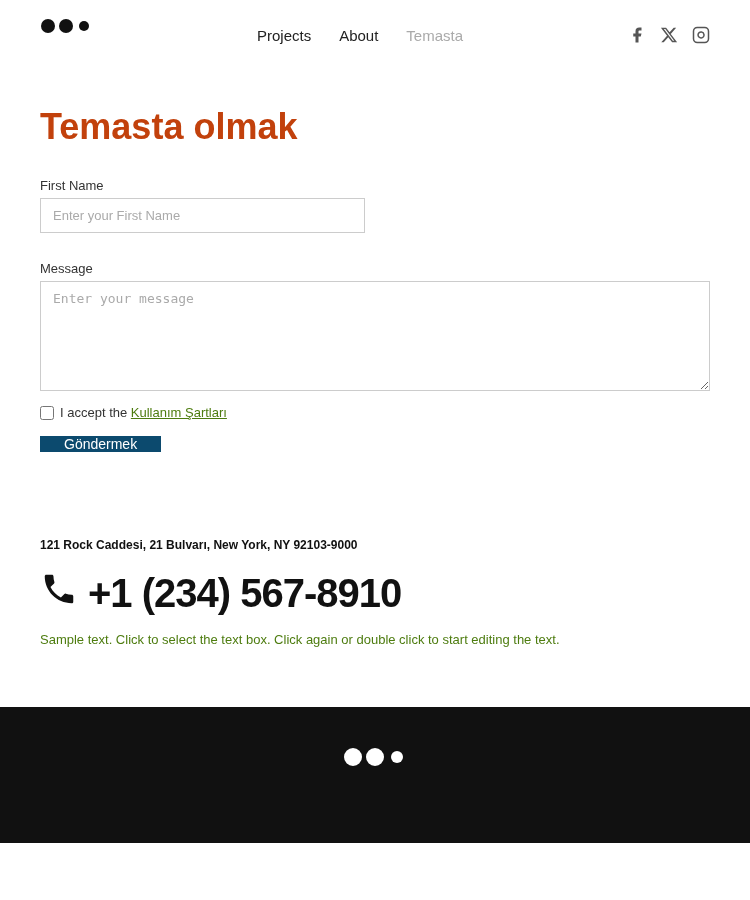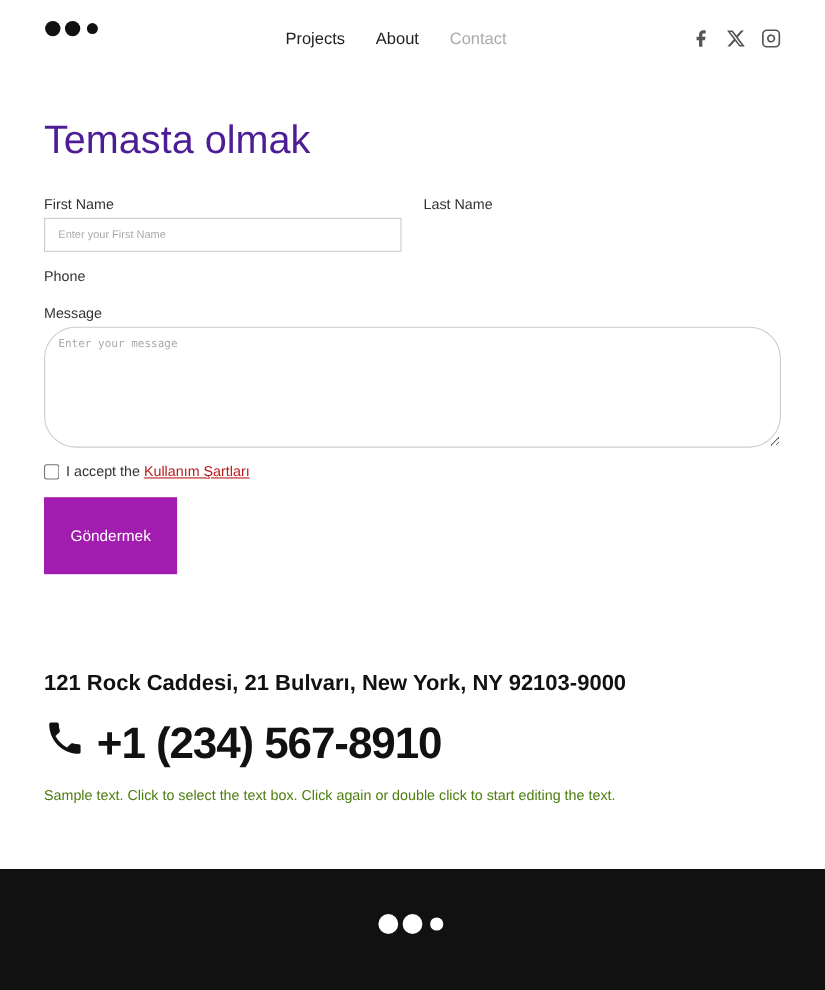--- a/index.html
+++ b/index.html
@@ -17,48 +17,48 @@
     }
     .nav-logo svg { width: 52px; height: 34px; }
     .nav-links { display: flex; gap: 28px; align-items: center; }
     .nav-links a { text-decoration: none; color: #222; font-size: 15px; }
     .nav-links a.muted { color: #aaa; }
     .nav-social { display: flex; gap: 14px; align-items: center; }
     .nav-social .social-icon { width: 18px; height: 18px; display: inline-flex; align-items: center; justify-content: center; color: #555; }
 
     
     .main-content { padding: 36px 40px 40px 40px; }
-    .page-title { font-size: 36px; font-weight: 400; margin-bottom: 30px; color: #4c1d95; }
+    .page-title { font-size: 36px; font-weight: 700; margin-bottom: 30px; color: #c2410c; }
 
     
     .form-row { display: flex; gap: 20px; margin-bottom: 14px; }
     .form-group { display: flex; flex-direction: column; flex: 1; }
     .form-group label { font-size: 13px; color: #333; margin-bottom: 5px; }
     .form-group input, .form-group textarea {
-      border: 1px solid #ccc; padding: 9px 12px; font-size: 10px; color: #555;
+      border: 1px solid #ccc; padding: 9px 12px; font-size: 13px; color: #555;
       outline: none; width: 100%; background: #fff;
       border-radius: 0;
     }
-    .form-group textarea { resize: vertical; min-height: 110px; border-radius: 29px; }
+    .form-group textarea { resize: vertical; min-height: 110px; }
     .form-group input::placeholder, .form-group textarea::placeholder { color: #aaa; }
     .form-full { flex: 1; }
 
     .checkbox-row { display: flex; align-items: center; gap: 6px; margin-bottom: 16px; margin-top: 8px; }
     .checkbox-row input[type=checkbox] { width: 14px; height: 14px; }
     .checkbox-row label { font-size: 13px; color: #333; }
-    .checkbox-row a { color: #b91c1c; text-decoration: underline; }
+    .checkbox-row a { color: #4d7c0f; text-decoration: underline; }
 
     .btn-submit {
-      background: #a21caf; color: #fff; border: none; padding: 27px 24px;
+      background: #0c4a6e; color: #fff; border: none; padding: 0 24px;
       font-size: 14px; cursor: pointer; font-weight: 500;
     }
 
     
     .contact-info { padding: 44px 40px 36px 40px; }
-    .address { font-size: 20px; font-weight: 700; line-height: 1.5; margin-bottom: 16px; color: #111; }
+    .address { font-size: 12px; font-weight: 700; line-height: 1.5; margin-bottom: 16px; color: #111; }
     .phone-row { display: flex; align-items: flex-end; gap: 10px; margin-bottom: 14px; }
     .phone-icon { font-size: 34px; color: #111; }
     .phone-number { font-size: 40px; font-weight: 900; color: #111; letter-spacing: -1px; }
     .sample-text { font-size: 13px; color: #4d7c0f; line-height: 1.6; }
 
     
     footer {
       background: #111; color: #fff;
       padding: 40px 20px 36px 20px;
       text-align: center;
@@ -76,21 +76,21 @@
   <div class="nav-logo">
     <svg viewBox="0 0 52 34" fill="none" xmlns="http://www.w3.org/2000/svg">
       <circle cx="8" cy="8" r="7" fill="#111"></circle>
       <circle cx="26" cy="8" r="7" fill="#111"></circle>
       <circle cx="44" cy="8" r="5" fill="#111"></circle>
     </svg>
   </div>
   <div class="nav-links">
     <a href="#">Projects</a>
     <a href="#">About</a>
-    <a href="#" class="muted">Contact</a>
+    <a href="#" class="muted">Temasta</a>
   </div>
   <div class="nav-social">
     <span class="social-icon">
       <svg width="18" height="18" viewBox="0 0 24 24" fill="currentColor">
           <path d="M18 2h-3a5 5 0 0 0-5 5v3H7v4h3v8h4v-8h3l1-4h-4V7a1 1 0 0 1 1-1h3z"></path>
         </svg>
     </span>
     <span class="social-icon">
       <svg width="18" height="18" viewBox="0 0 24 24" fill="currentColor">
           <path d="M18.244 2.25h3.308l-7.227 8.26 8.502 11.24H16.17l-5.214-6.817L4.99 21.75H1.68l7.73-8.835L1.254 2.25H8.08l4.713 6.231zm-1.161 17.52h1.833L7.084 4.126H5.117z"></path>
@@ -110,30 +110,28 @@
   <h1 class="page-title">Temasta olmak</h1>
 
   <form>
     
     <div class="form-row">
       <div class="form-group">
         <label>First Name</label>
         <input type="text" placeholder="Enter your First Name" style="">
       </div>
       <div class="form-group">
-        <label>Last Name</label>
       </div>
     </div>
 
     
 
     
     <div class="form-row">
       <div class="form-group form-full">
-        <label>Phone</label>
       </div>
     </div>
 
     
     <div class="form-row">
       <div class="form-group form-full">
         <label>Message</label>
         <textarea placeholder="Enter your message" style=""></textarea>
       </div>
     </div>

